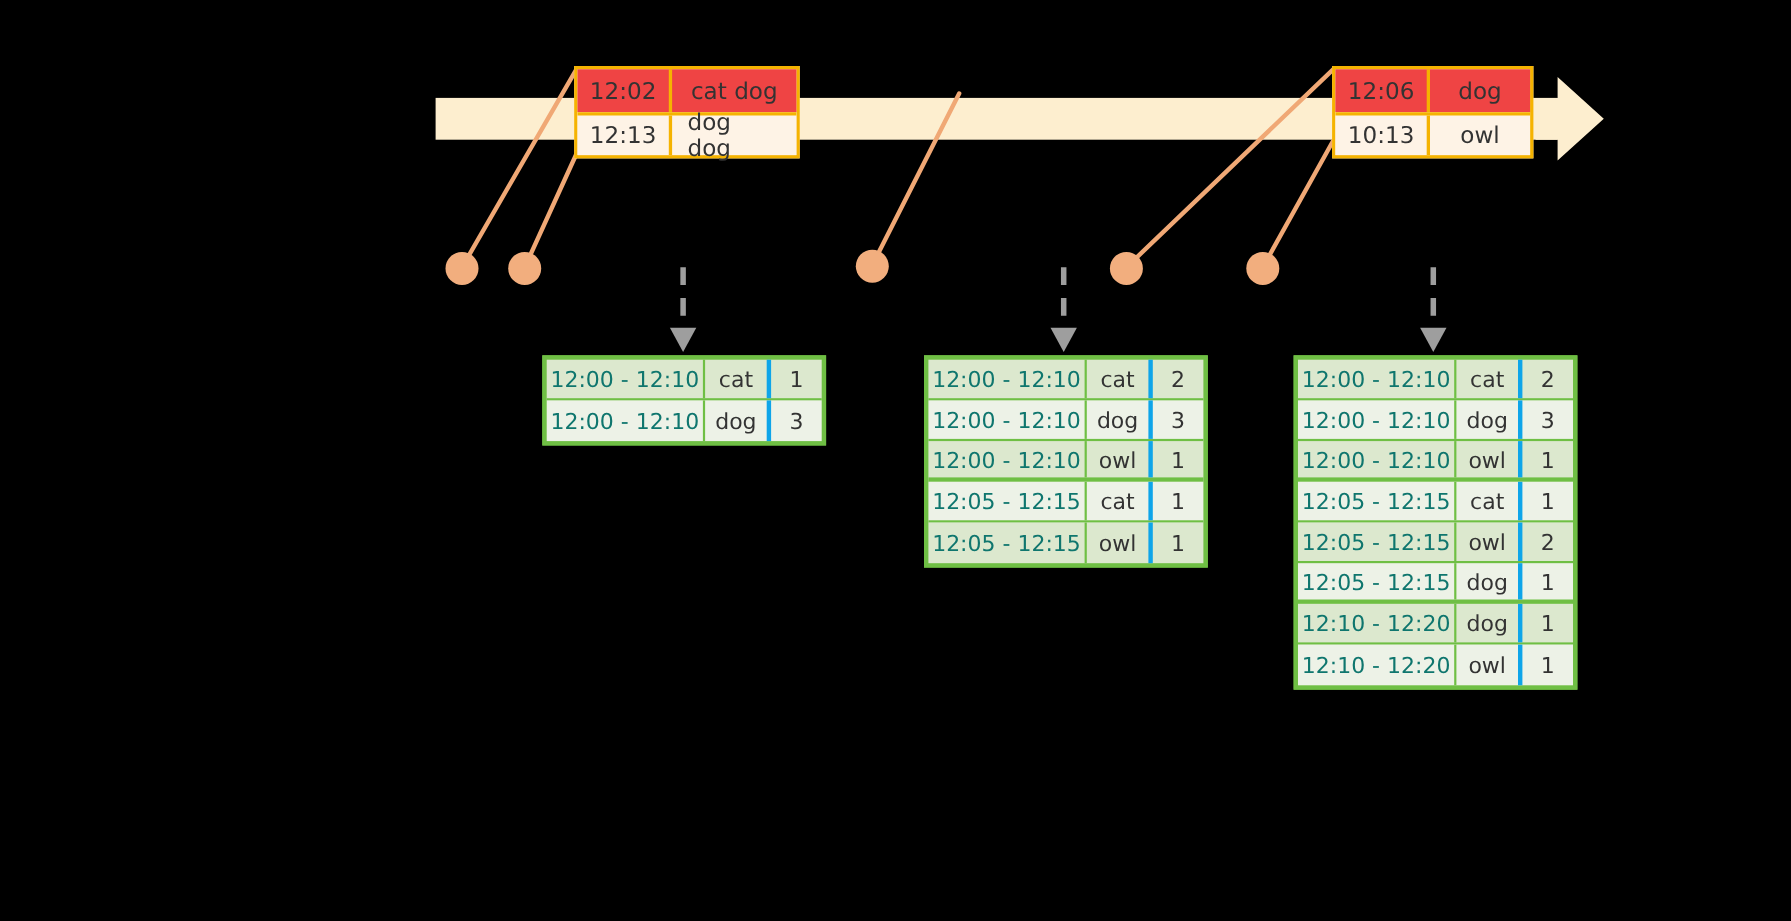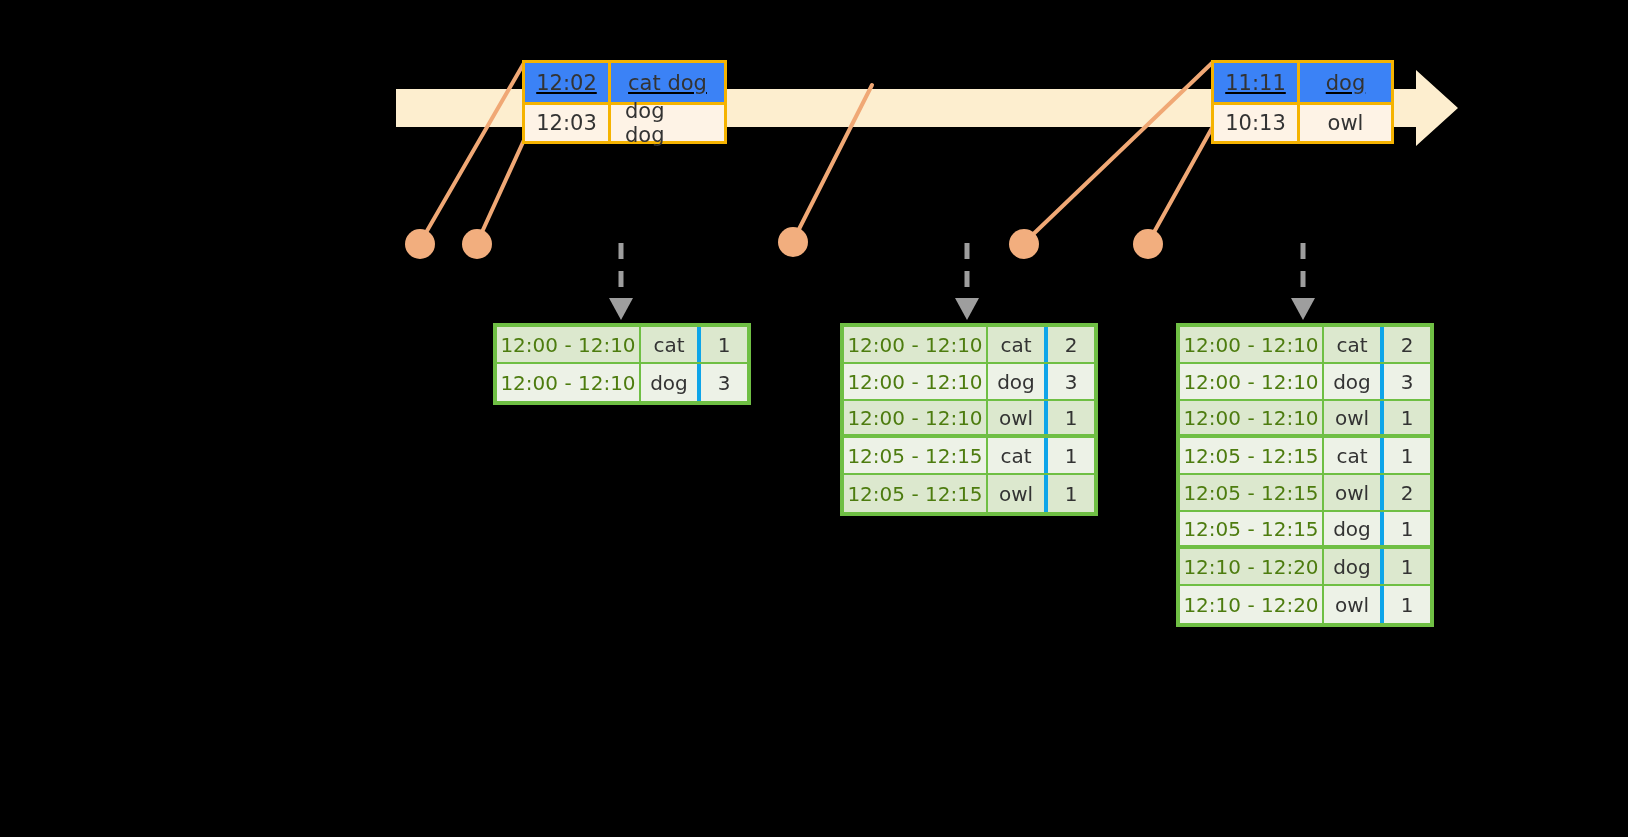--- a/index.html
+++ b/index.html
@@ -38,21 +38,21 @@
     background: #FDEBD2;
   }
   .evt-row {
     display: flex;
     height: 39px;
     box-sizing: border-box;
   }
   .evt-row + .evt-row {
     border-top: 3px solid #F5B301;
   }
-  .evt-row.odd  { background: #3b82f6; text-decoration: underline; }
+  .evt-row.odd  { background: #ef4444; }
   .evt-row.even { background: #FEF3E6; }
   .evt-time {
     width: 86px;
     display: flex;
     align-items: center;
     justify-content: center;
     font-size: 21px;
     color: #333333;
     box-sizing: border-box;
     border-right: 3px solid #F5B301;
@@ -85,21 +85,21 @@
   }
   .res-row:last-child { border-bottom: none; }
   .res-row.shade-a { background: #DCE8CE; }
   .res-row.shade-b { background: #EDF2E7; }
   .res-row.grp-end { border-bottom: 4px solid #6FBF44; }
   .res-win {
     display: flex;
     align-items: center;
     justify-content: center;
     font-size: 20px;
-    color: #4d7c0f;
+    color: #0f766e;
     box-sizing: border-box;
     border-right: 2px solid #6FBF44;
   }
   .res-word {
     display: flex;
     align-items: center;
     justify-content: center;
     font-size: 20px;
     color: #333333;
     box-sizing: border-box;
@@ -159,29 +159,29 @@
       </g>
     </g>
   </svg>
 
   <div class="evt-box" id="evt-box-0" style="left:522px; top:60px; width:205px;">
     <div class="evt-row odd">
       <div class="evt-time">12:02</div>
       <div class="evt-words">cat dog</div>
     </div>
     <div class="evt-row even">
-      <div class="evt-time">12:03</div>
+      <div class="evt-time">12:13</div>
       <div class="evt-words">dog dog</div>
     </div>
   </div>
 
 
   <div class="evt-box" id="evt-box-2" style="left:1211px; top:60px; width:183px;">
     <div class="evt-row odd">
-      <div class="evt-time">11:11</div>
+      <div class="evt-time">12:06</div>
       <div class="evt-words">dog</div>
     </div>
     <div class="evt-row even">
       <div class="evt-time">10:13</div>
       <div class="evt-words">owl</div>
     </div>
   </div>
 
   <div class="res-table" id="res-table-0" style="left:493px; top:323px; width:258px;">
       <div class="res-row shade-a">

